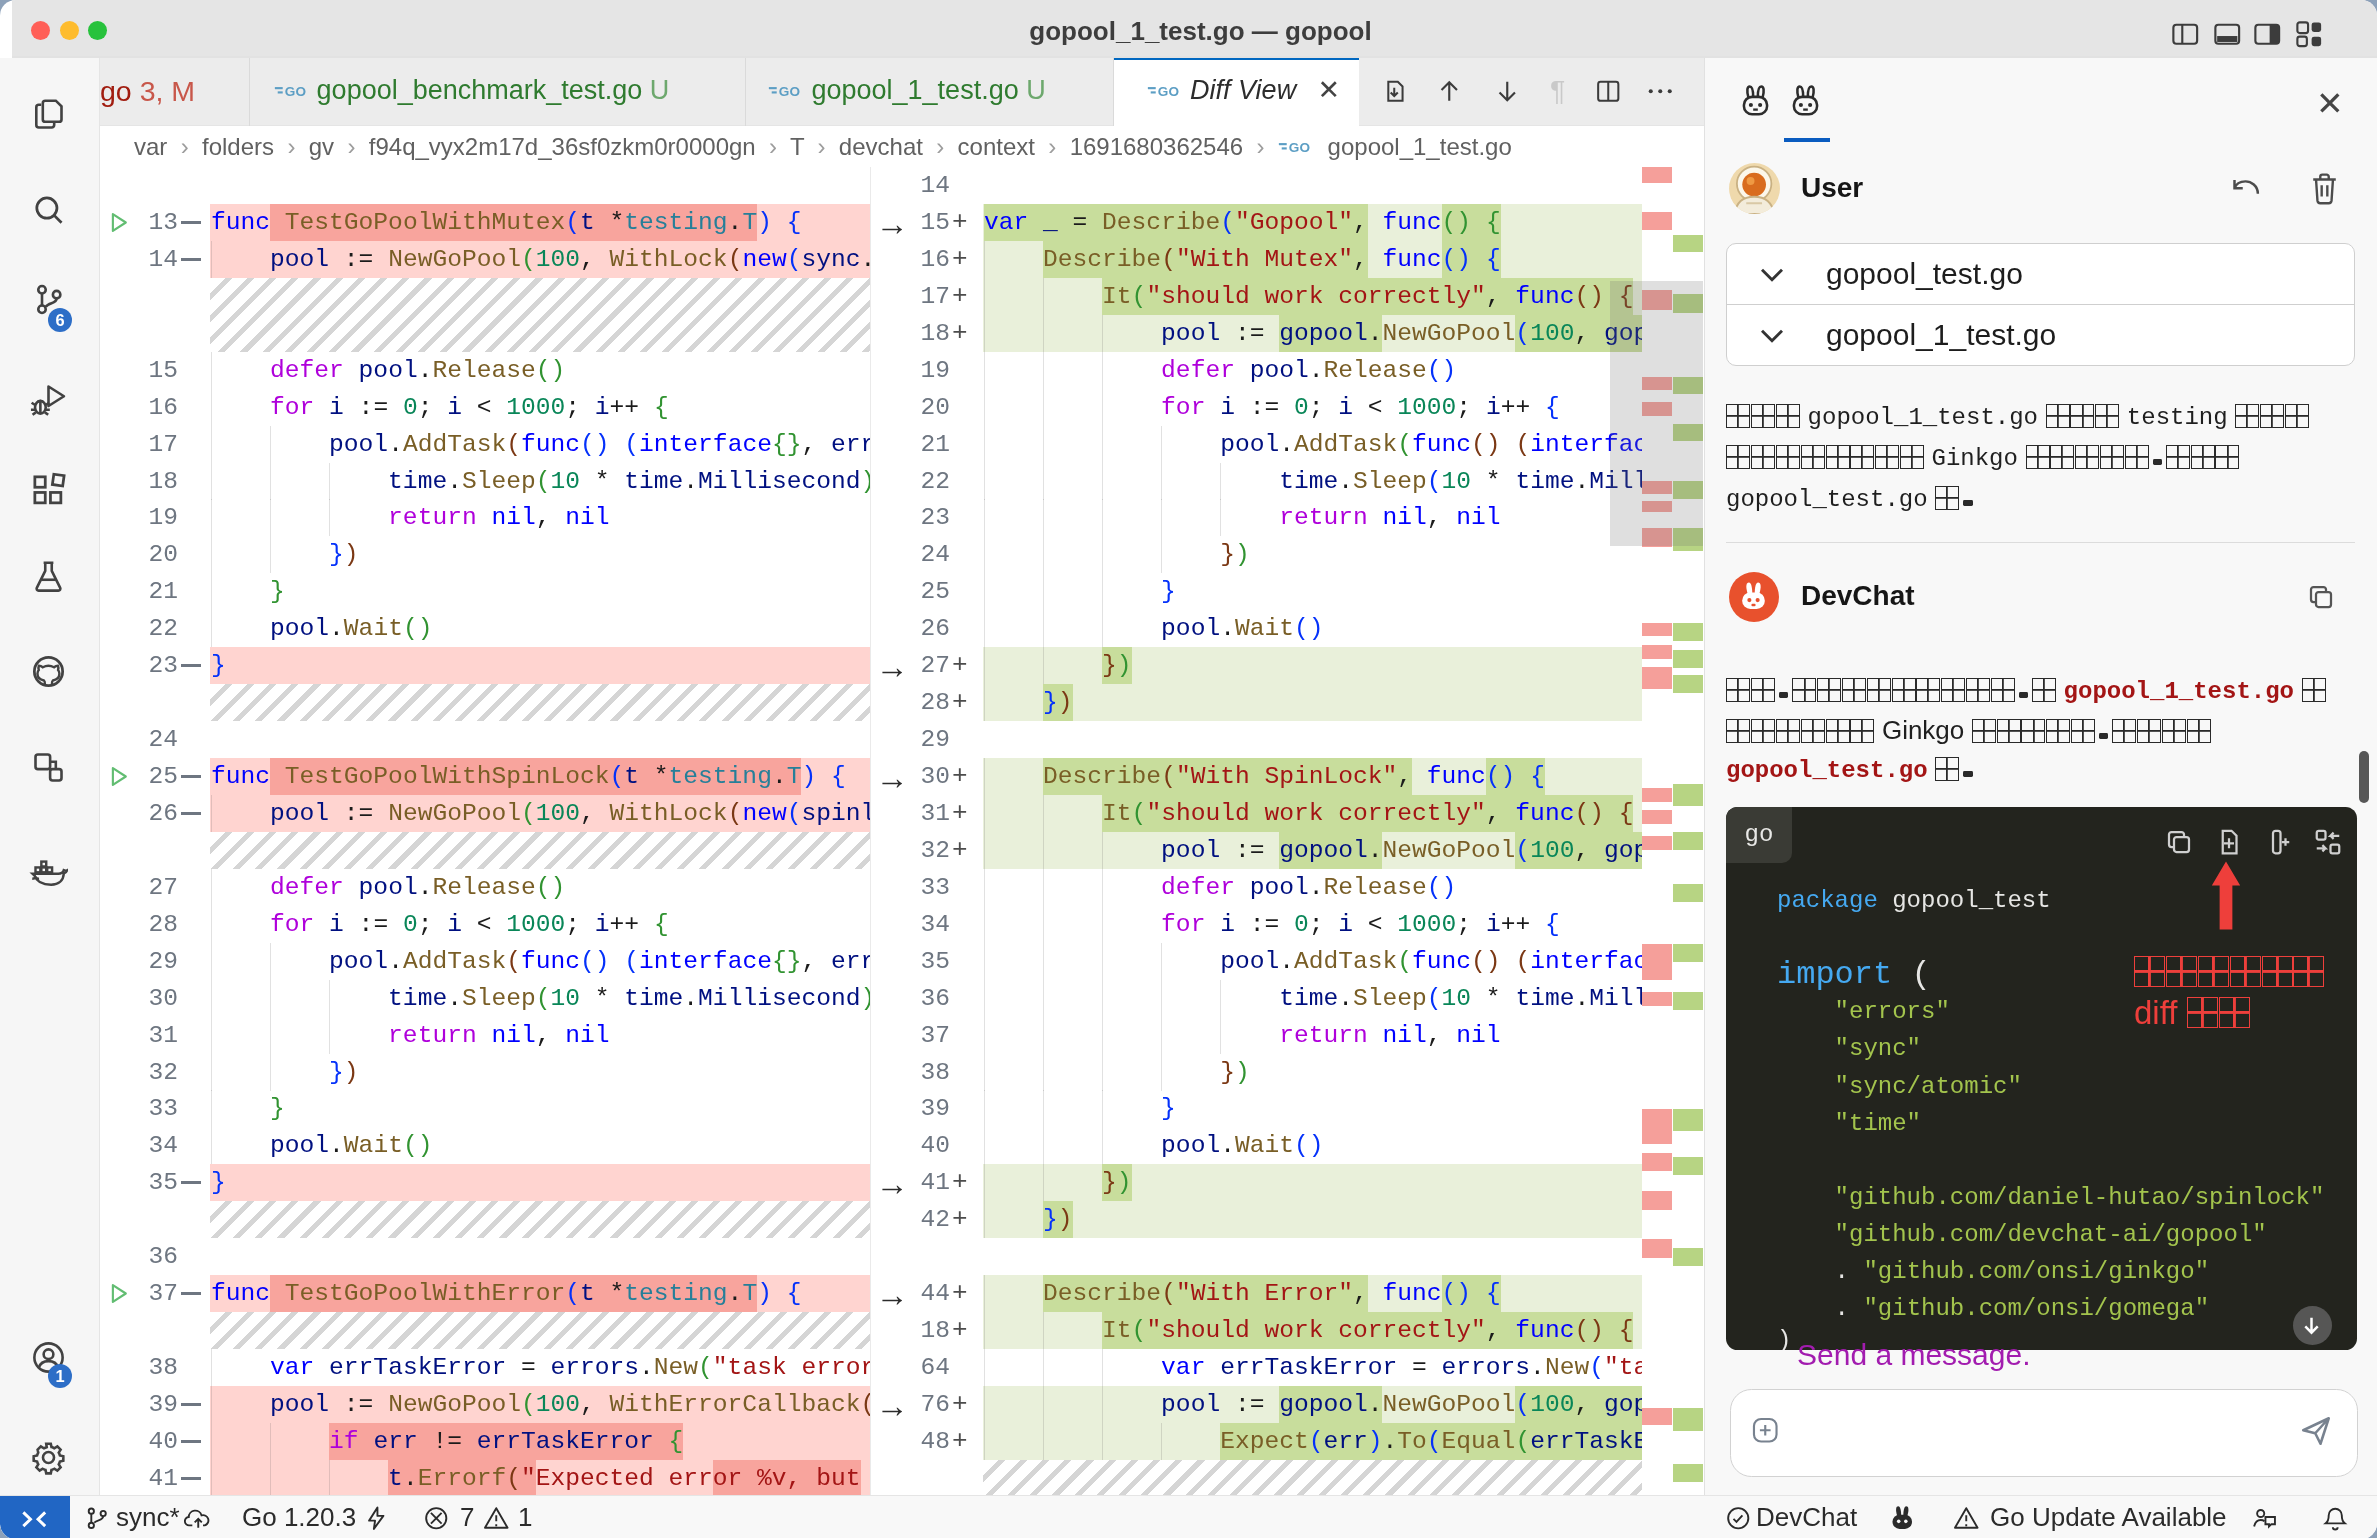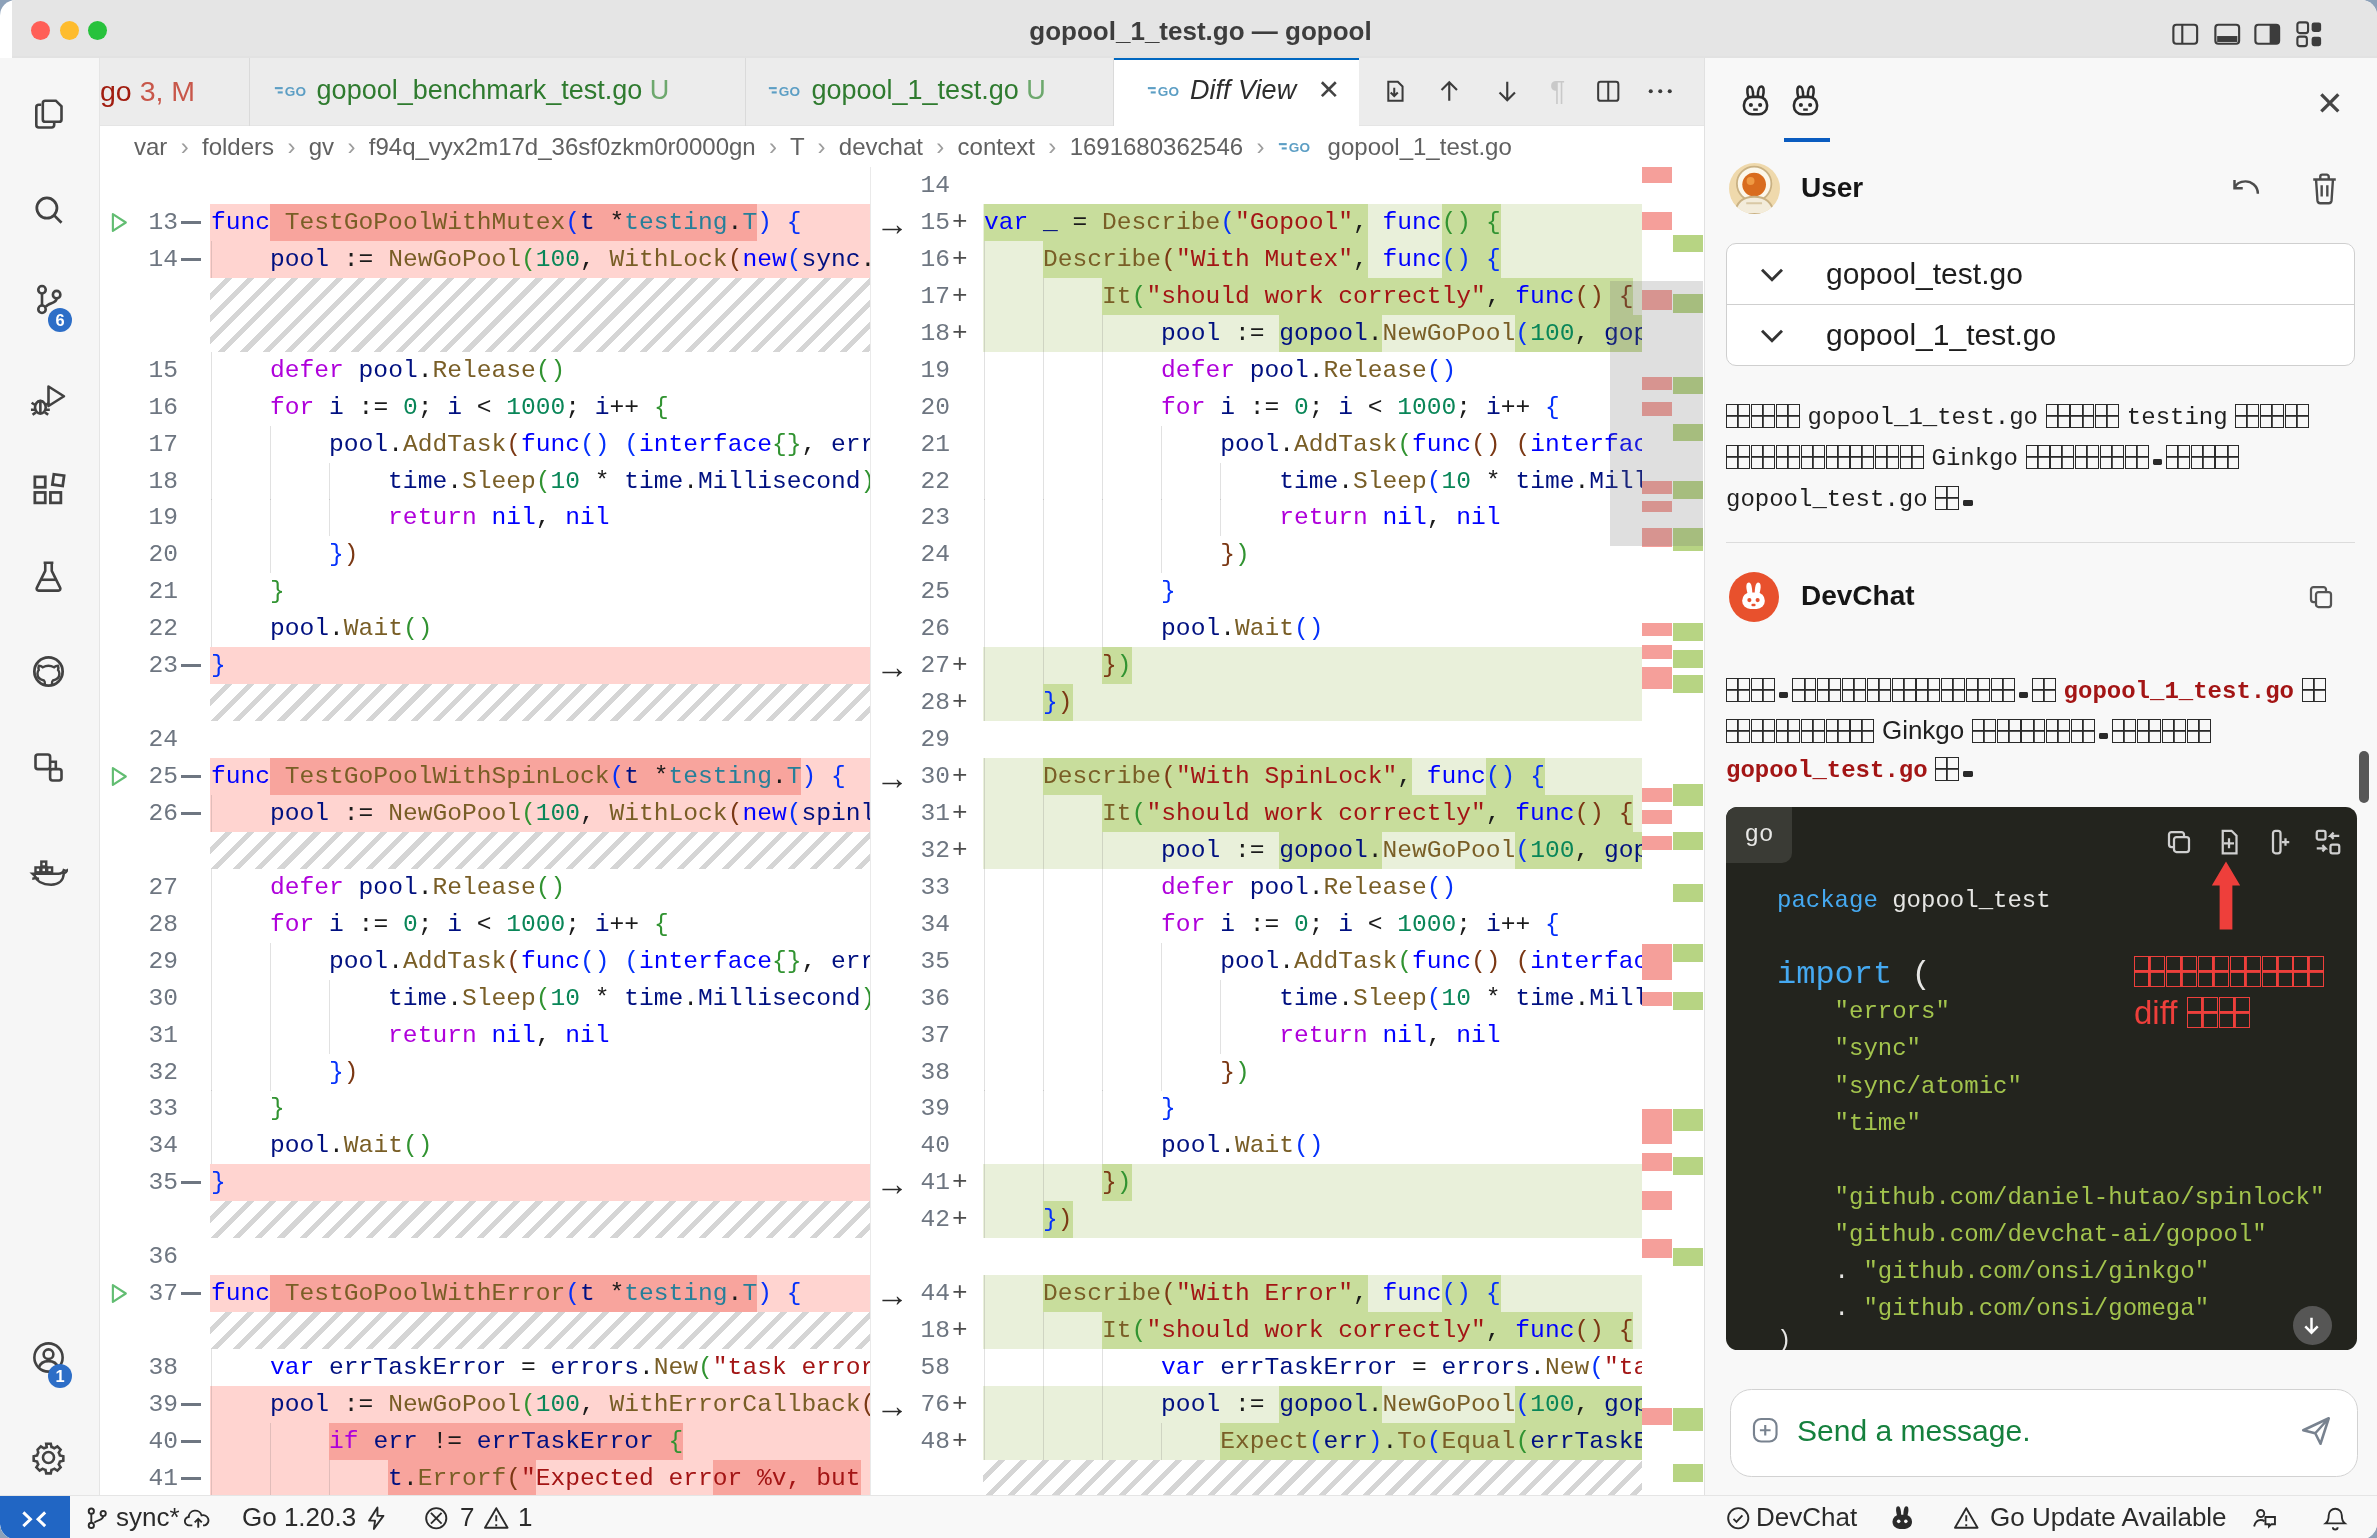--- a/index.html
+++ b/index.html
@@ -683,21 +683,21 @@
           <i class="g" style="left:112px"></i>
           <i class="g" style="left:171px"></i>
           <div class="num" style="width:78px">18</div>
           <div class="mk" style="left:80px">+</div>
           <div class="code" style="left:112px"><span style="color:#1b1b1b">        </span><span style="color:#795e26">It</span><span style="color:#319331">(</span><span style="color:#a31515">"should work correctly"</span><span style="color:#1b1b1b">, </span><span style="color:#0000ff">func</span><span style="color:#7b3814">()</span><span style="color:#1b1b1b"> </span><span style="color:#7b3814">{</span></div>
         </div>
 <div class="row" style="top:1182px">
           <i class="g" style="left:112px"></i>
           <i class="g" style="left:171px"></i>
           <i class="g" style="left:230px"></i>
-          <div class="num" style="width:78px">58</div>
+          <div class="num" style="width:78px">64</div>
           <div class="code" style="left:112px"><span style="color:#1b1b1b">            </span><span style="color:#0000ff">var</span><span style="color:#1b1b1b"> </span><span style="color:#001080">errTaskError</span><span style="color:#1b1b1b"> = </span><span style="color:#001080">errors</span><span style="color:#1b1b1b">.</span><span style="color:#795e26">New</span><span style="color:#0431fa">(</span><span style="color:#a31515">"task error"</span></div>
         </div>
 <div class="row" style="top:1219px">
           <div class="lbg" style="left:111px;background:#e9f0da"></div>
           <div class="cbg" style="left:407px;width:103px;background:#c8dd9c"></div>
           <div class="cbg" style="left:643px;width:295px;background:#c8dd9c"></div>
           <i class="g" style="left:112px"></i>
           <i class="g" style="left:171px"></i>
           <i class="g" style="left:230px"></i>
           <div class="arr">→</div>
@@ -909,21 +909,21 @@
     </svg>
   <div style="position:absolute;left:2359px;top:751px;width:10px;height:52px;border-radius:5px;background:#575757"></div>
 
   <div style="position:absolute;left:1730px;top:1389px;width:628px;height:88px;background:#fff;border:1.4px solid #d2d2d2;border-radius:21.4px"></div>
   <svg style="position:absolute;left:1751px;top:1416px" width="28.5" height="28.5" viewBox="0 0 24 24">
       <g fill="none" stroke="#78828f" stroke-width="1.8">
         <rect x="2.5" y="2.5" width="19" height="19" rx="6"></rect>
         <path d="M12 7.5 v9 M7.5 12 h9"></path>
       </g>
     </svg>
-  <div style="position:absolute;left:1797px;top:1414px;font-size:30px;color:#15803d">Send a message.</div>
+  <div style="position:absolute;left:1797px;top:1338px;font-size:30px;color:#a21caf">Send a message.</div>
   <svg style="position:absolute;left:2298px;top:1413px" width="36" height="36" viewBox="0 0 24 24">
       <path d="M3.5 11.5 L20.5 3.5 L15 20.5 L11.5 13.5 Z M11.5 13.5 L20.5 3.5" fill="none" stroke="#78828f" stroke-width="1.7" stroke-linejoin="round"></path>
     </svg>
 
 <div id="status">
   <div style="position:absolute;left:0;top:0;width:70px;height:44px;background:#2166c4;border-radius:0 0 0 15.7px"></div>
   <svg class="sic" style="left:20px;top:8.6px" viewBox="0 0 24 24">
         <path d="M2.8 6.2 l6 5.8 -6 5.8 M21.2 6.2 l-6 5.8 6 5.8" fill="none" stroke="#fff" stroke-width="2.5"></path>
       </svg>
   <svg class="sic" style="left:83px" viewBox="0 0 24 24">

